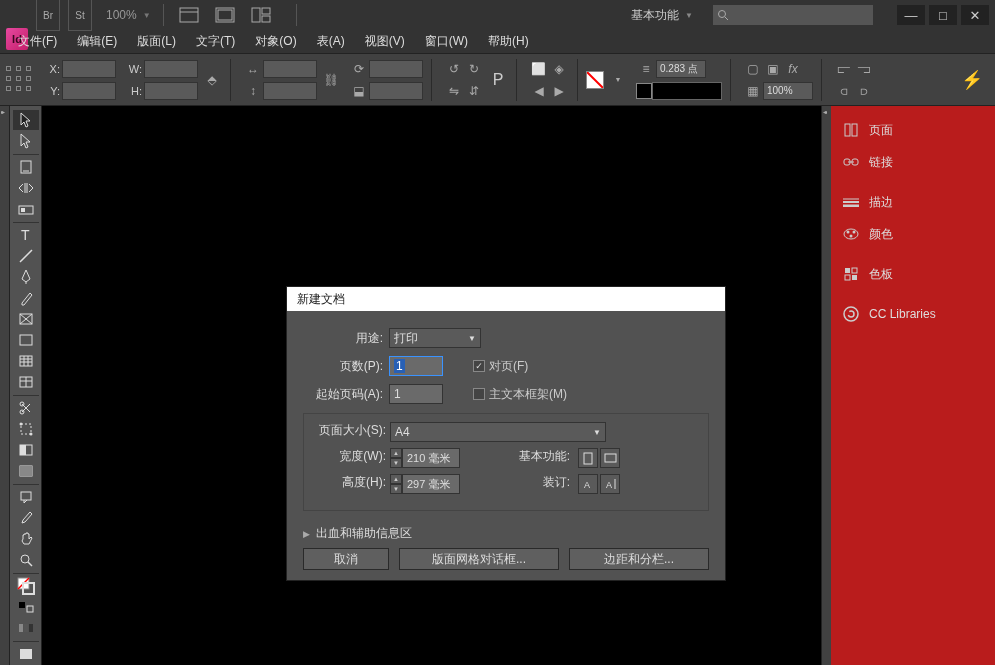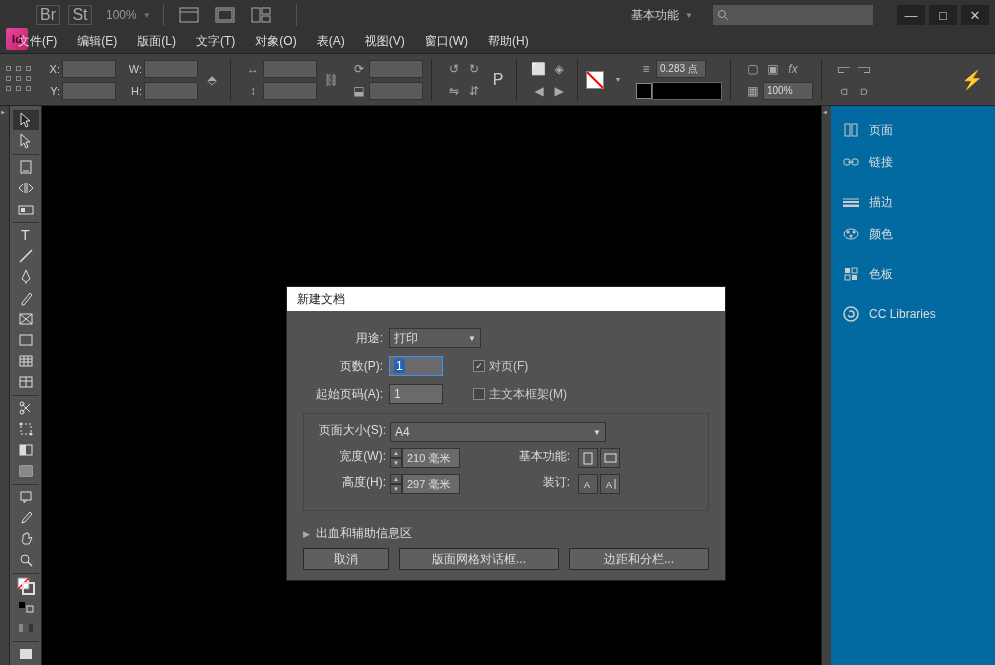--- a/index.html
+++ b/index.html
@@ -1,21 +1,21 @@
 <!DOCTYPE html>
 <html><head>
 <meta charset="utf-8">
 <style>
   * { box-sizing: border-box; margin: 0; padding: 0; font-family: "Microsoft YaHei", sans-serif; }
   body { background: #333; width: 995px; height: 665px; overflow: hidden; font-size: 12px; color: #ccc; }
   
   
   .titlebar { height: 30px; background: #333; display: flex; align-items: center; padding: 0 6px; }
   .id-logo { width: 22px; height: 22px; background: linear-gradient(135deg, #E749A0, #C41E6A); display: flex; align-items: center; justify-content: center; color: #3a0620; font-weight: bold; font-size: 11px; border-radius: 2px; margin-top: 48px; }
-  .titlebar-ico { width: 24px; height: 20px; border: 1px solid #555; margin-left: 8px; display: flex; align-items: center; justify-content: center; font-size: 16px; color: #aaa; }
+  .titlebar-ico { width: 24px; height: 32px; border: 1px solid #555; margin-left: 8px; display: flex; align-items: center; justify-content: center; font-size: 10px; color: #aaa; }
   .zoom-pct { margin-left: 14px; color: #999; font-size: 12px; }
   .zoom-arrow { margin-left: 6px; color: #777; font-size: 8px; }
   .titlebar-sep { width: 1px; height: 22px; background: #555; margin: 0 12px; }
   .view-btn { width: 26px; height: 22px; margin-right: 10px; display: flex; align-items: center; justify-content: center; }
   .view-btn svg { display: block; }
   .titlebar-spacer { flex: 1; }
   .workspace { color: #ccc; font-size: 12px; padding: 0 10px; display: flex; align-items: center; }
   .dropdown-arrow { margin-left: 6px; font-size: 8px; color: #888; }
   .search-box { width: 160px; height: 20px; background: #555; margin-left: 10px; display: flex; align-items: center; padding: 0 4px; }
   .search-box svg { margin-right: 4px; }
@@ -47,21 +47,21 @@
   .tab-handle-left { width: 10px; background: #414141; border-right: 1px solid #222; position: relative; }
   .tab-handle-left::before { content: "▸▸"; position: absolute; top: 2px; left: 1px; font-size: 6px; color: #aaa; letter-spacing: -2px; }
   .tool-panel { width: 32px; background: #525252; border-right: 1px solid #222; display: flex; flex-direction: column; align-items: center; padding-top: 4px; }
   .tool { width: 26px; height: 22px; display: flex; align-items: center; justify-content: center; color: #ddd; margin-bottom: 1px; position: relative; }
   .tool.active { background: #333; }
   .tool svg { display: block; }
   .tool-sep { width: 26px; height: 1px; background: #333; margin: 2px 0; }
   .canvas { flex: 1; background: #000; position: relative; }
   .tab-handle-right { width: 10px; background: #414141; border-left: 1px solid #222; position: relative; }
   .tab-handle-right::before { content: "◂◂"; position: absolute; top: 2px; left: 1px; font-size: 6px; color: #aaa; letter-spacing: -2px; }
-  .right-panel { width: 164px; background: #0369a1; }
+  .right-panel { width: 164px; background: #b91c1c; }
   .rp-row { height: 32px; display: flex; align-items: center; padding: 0 12px; gap: 10px; color: #ddd; font-size: 12px; }
   .rp-ico { width: 16px; height: 16px; display: flex; align-items: center; justify-content: center; }
   .rp-sep { height: 8px; }
   
   
   .dialog { position: absolute; left: 244px; top: 180px; width: 440px; background: #525252; border: 1px solid #222; box-shadow: 0 4px 20px rgba(0,0,0,.5); }
   .dlg-title { height: 24px; background: #fff; color: #222; font-size: 12px; display: flex; align-items: center; padding: 0 10px; }
   .dlg-body { padding: 14px 16px 10px; }
   .dlg-row { display: flex; align-items: center; height: 26px; margin-bottom: 2px; }
   .dlg-label { width: 80px; text-align: right; color: #ddd; font-size: 12px; margin-right: 6px; }

